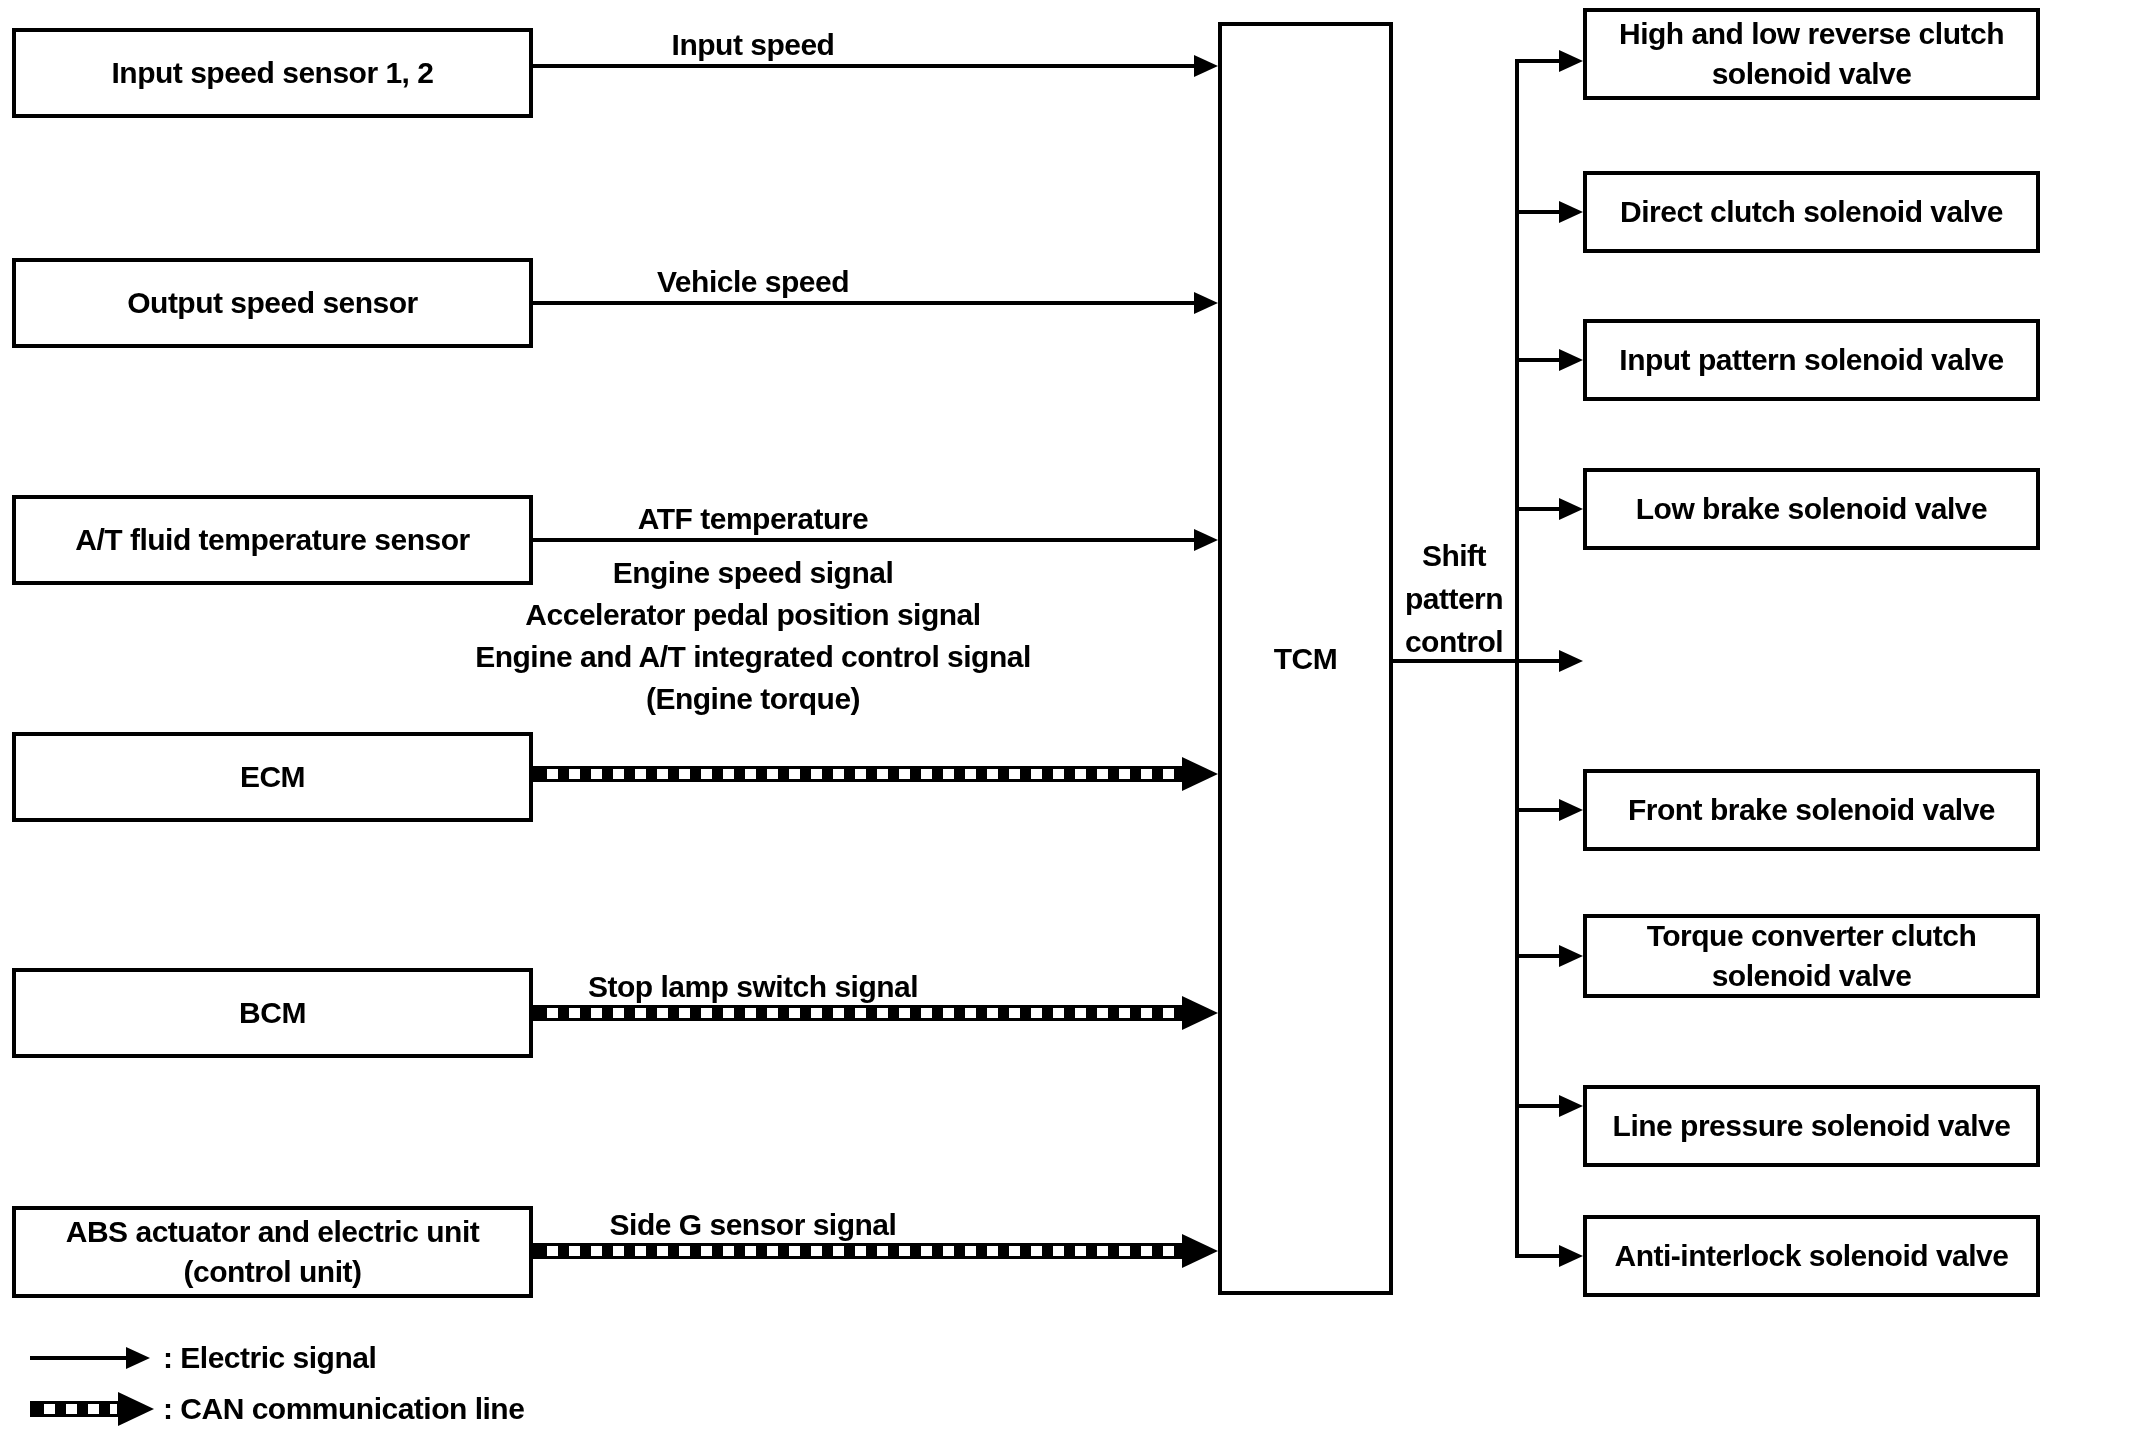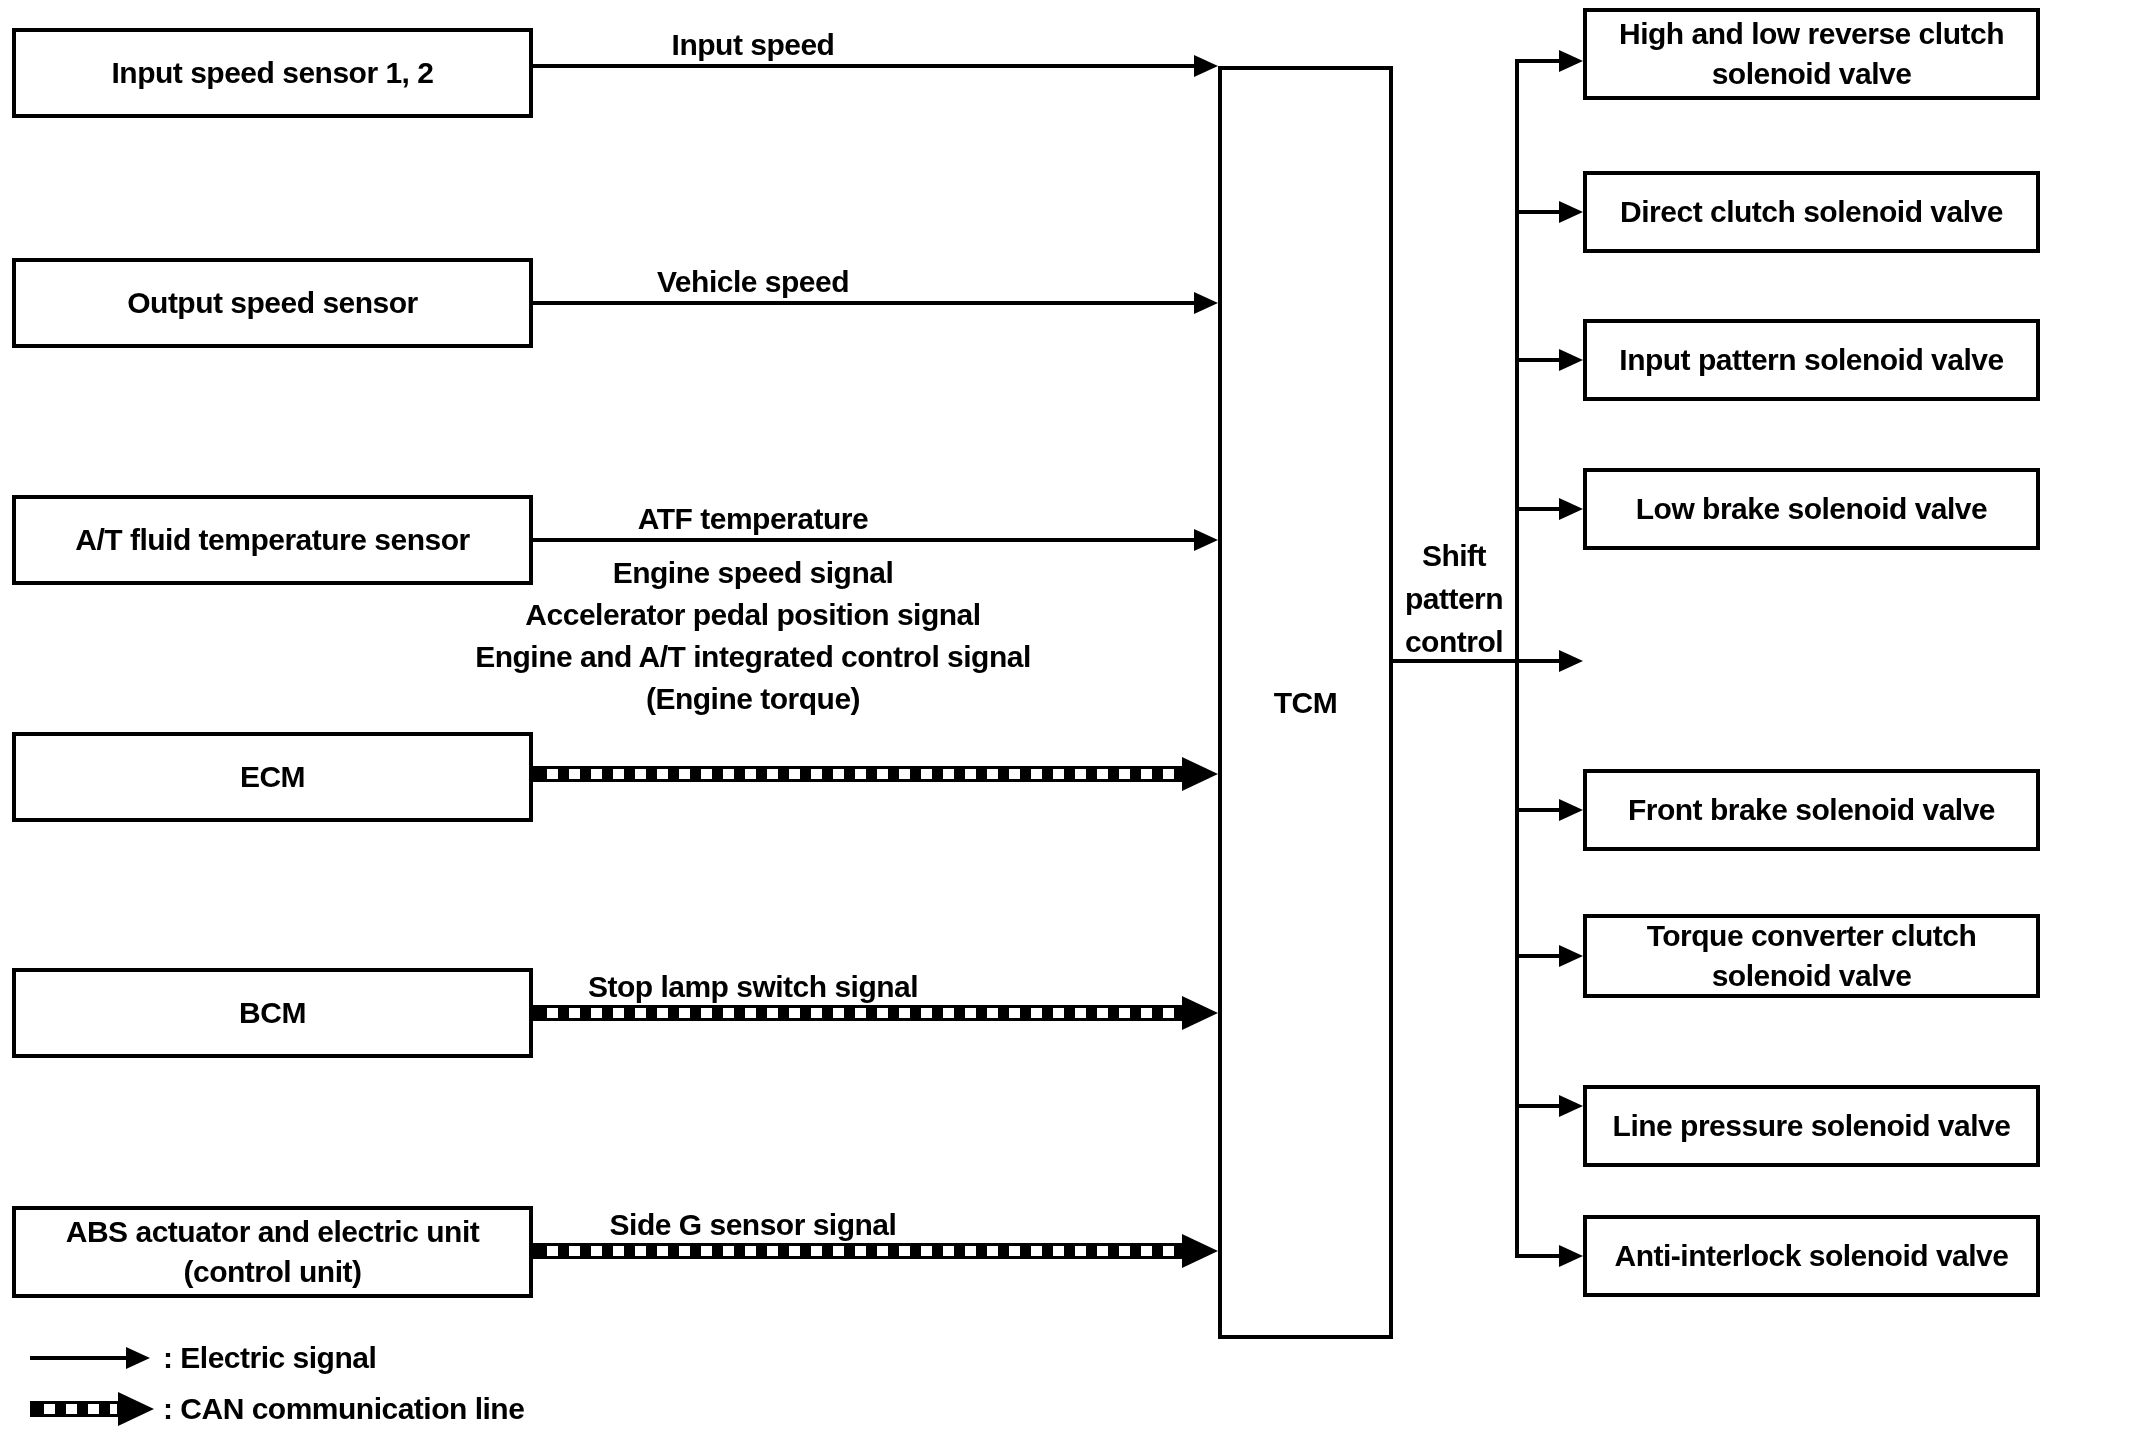--- a/index.html
+++ b/index.html
@@ -46,21 +46,21 @@
   <div class="box lbox" style="top:732px;">
     <span>ECM</span>
   </div>
   <div class="box lbox" style="top:968px;">
     <span>BCM</span>
   </div>
   <div class="box lbox" style="top:1206px;height:92px;">
     <span>ABS actuator and electric unit (control unit)</span>
   </div>
 
-  <div class="box" style="left:1218px;top:22px;width:175px;height:1273px;margin-top:44px;">
+  <div class="box" style="left:1218px;top:22px;width:175px;height:1273px;">
     <span>TCM</span>
   </div>
 
   <div class="hline" style="left:533px;top:64px;width:663px;"></div>
   <div class="tri" style="left:1194px;top:55px;"></div>
   <div class="lbl lbl-mid" style="top:26px;">Input speed</div>
 
   <div class="hline" style="left:533px;top:301px;width:663px;"></div>
   <div class="tri" style="left:1194px;top:292px;"></div>
   <div class="lbl lbl-mid" style="top:263px;">Vehicle speed</div>

